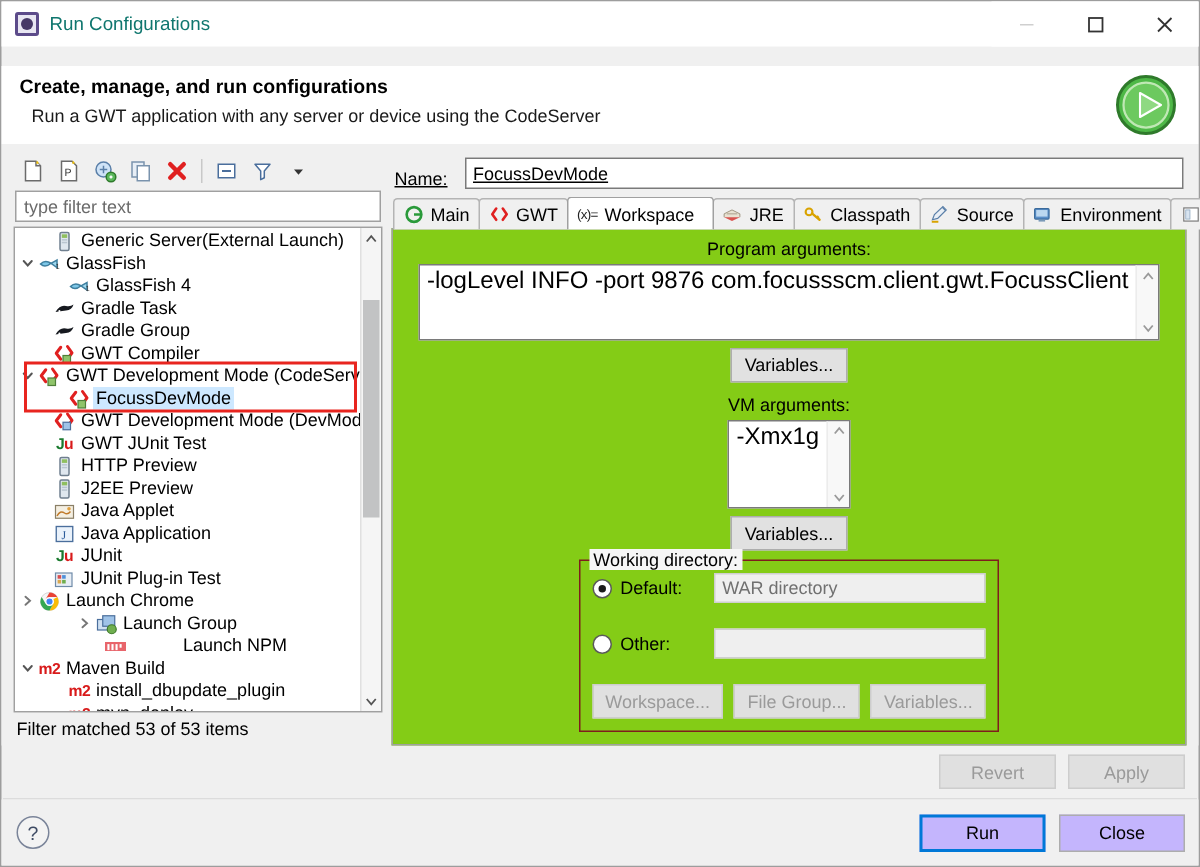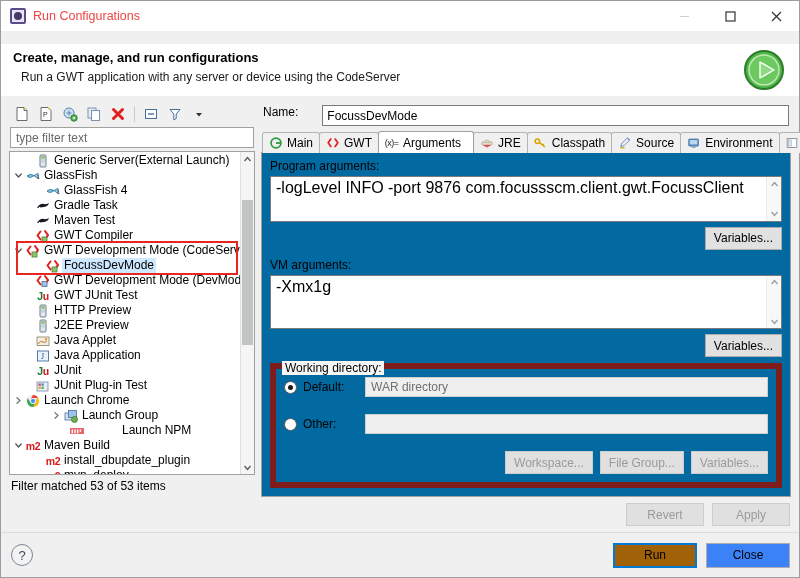--- a/index.html
+++ b/index.html
@@ -42,21 +42,21 @@
     border-radius: 2px;
     background: #e8e6f2;
   }
   #title-icon .dot {
     position: absolute; left: 4px; top: 4px;
     width: 8px; height: 8px; border-radius: 50%;
     background: #463866;
   }
   #title-text {
     font-size: 12.5px;
-    color: #ef4444;
+    color: #0f766e;
   }
   #win-controls {
     margin-left: auto;
     display: flex;
     height: 30px;
   }
   .win-btn {
     width: 46px; height: 30px;
     display: flex; align-items: center; justify-content: center;
     font-size: 12px;
@@ -223,23 +223,24 @@
 
   
   #right-pane {
     flex: 1;
     display: flex;
     flex-direction: column;
     min-width: 0;
   }
   #name-row {
     display: flex;
-    align-items: flex-start;
-    gap: 24px;
+    align-items: flex-end;
+    gap: 12px;
     padding: 3px 2px 5px 2px;
+    text-decoration: underline;
   }
   #name-row label { font-size: 12px; }
   #name-input {
     flex: 1;
     height: 21px;
     border: 1px solid #7a7a7a;
     background: #fff;
     padding: 0 4px;
     display: flex; align-items: center;
     font-size: 12px;
@@ -274,28 +275,29 @@
     padding-right: 12px;
   }
   .tab .ticonw {
     width: 15px; height: 15px;
     display: flex; align-items: center; justify-content: center;
     flex: none;
   }
   #tab-content {
     flex: 1;
     border: 1px solid #a0a0a0;
-    background: #0369a1;
+    background: #84cc16;
     margin-top: -1px;
     padding: 6px 8px 8px 8px;
     display: flex;
     flex-direction: column;
     min-height: 0;
     position: relative;
     z-index: 1;
+    align-items: center;
   }
   .sec-label {
     font-size: 12px;
     margin-bottom: 3px;
   }
   .textarea {
     border: 1px solid #7a7a7a;
     background: #fff;
     display: flex;
     position: relative;
@@ -336,21 +338,21 @@
     padding: 0 8px;
   }
   .btn.disabled { color: #9a9a9a; background: #e0e0e0; border-color: #cdcdcd; }
   .btn-row {
     display: flex;
     justify-content: flex-end;
     margin-top: 5px;
     gap: 7px;
   }
   .group {
-    border: 6px solid #7f1d1d;
+    border: 1px solid #7f1d1d;
     margin-top: 6px;
     padding: 8px 8px 8px 8px;
     position: relative;
   }
   .group-title {
     position: absolute;
     top: -8px; left: 6px;
     background: #f6f6f6;
     padding: 0 3px;
     font-size: 12px;
@@ -420,26 +422,26 @@
     font-size: 13px;
     background: #f3f3f3;
   }
   #footer-btns {
     margin-left: auto;
     display: flex;
     gap: 9px;
   }
   .btn.primary {
     border: 2px solid #0078d7;
-    background: #a16207;
+    background: #c4b5fd;
     min-width: 84px;
     height: 25px;
     margin-left: 36px;
   }
-  .btn.wide { min-width: 84px; height: 25px; background: #3b82f6; }
+  .btn.wide { min-width: 84px; height: 25px; background: #c4b5fd; }
 </style>
 </head>
 <body>
 
 <div id="window">
 
   <div id="titlebar">
     <div id="title-icon">
       <div class="sq"></div>
         <div class="dot"></div>
@@ -588,21 +590,21 @@
               <span class="tlabel">Gradle Task</span>
             </div>
             <div class="tree-row" style="padding-left: 12px;">
               <div class="twisty"></div>
               <div class="ticon">
                 <svg width="16" height="16" viewBox="0 0 16 16">
                   <path d="M2 10 q3-5 7-4 q3 0.6 5 -1 q-1 3.6-5 4 q-4 0.4-7 1z" fill="#16191f"></path>
                   <circle cx="4.6" cy="9.4" r="0.7" fill="#fff"></circle>
                 </svg>
               </div>
-              <span class="tlabel">Maven Test</span>
+              <span class="tlabel">Gradle Group</span>
             </div>
             <div class="tree-row" style="padding-left: 12px;">
               <div class="twisty"></div>
               <div class="ticon">
                 <svg width="16" height="16" viewBox="0 0 16 16">
                   <path d="M5.5 3.5 L2.5 7.5 L5.5 11.5" stroke="#e02020" stroke-width="2" fill="none" stroke-linecap="round" stroke-linejoin="round"></path>
                   <path d="M10 3 L13 7.2 L10 11.4" stroke="#e02020" stroke-width="2" fill="none" stroke-linecap="round" stroke-linejoin="round"></path>
                   <rect x="7" y="9" width="5" height="5" fill="#8fc46a" stroke="#4f7f3a" stroke-width="0.8"></rect>
                 </svg>
               </div>
@@ -832,21 +834,21 @@
                 <path d="M5.5 3.5 L2.5 7.8 L5.5 12" stroke="#e02020" stroke-width="2" fill="none" stroke-linecap="round" stroke-linejoin="round"></path>
                 <path d="M10.5 3.5 L13.5 7.8 L10.5 12" stroke="#e02020" stroke-width="2" fill="none" stroke-linecap="round" stroke-linejoin="round"></path>
               </svg>
             </span>
             <span>GWT</span>
           </div>
           <div class="tab active">
             <span class="ticonw">
               <span style="font-size:9px;letter-spacing:-0.5px;color:#222;">(x)=</span>
             </span>
-            <span>Arguments</span>
+            <span>Workspace</span>
           </div>
           <div class="tab">
             <span class="ticonw">
               <svg width="14" height="14" viewBox="0 0 16 16">
                 <path d="M2 10 l6-3 l6 3 l-6 3 z" fill="#d9534f"></path>
                 <path d="M2 10 v-2.5 l6-3 l6 3 V10" fill="#e8e2d2" stroke="#9a8f7a" stroke-width="0.7"></path>
                 <path d="M4 7.5 h8" stroke="#9a8f7a" stroke-width="0.6"></path>
               </svg>
             </span>
             <span>JRE</span>

